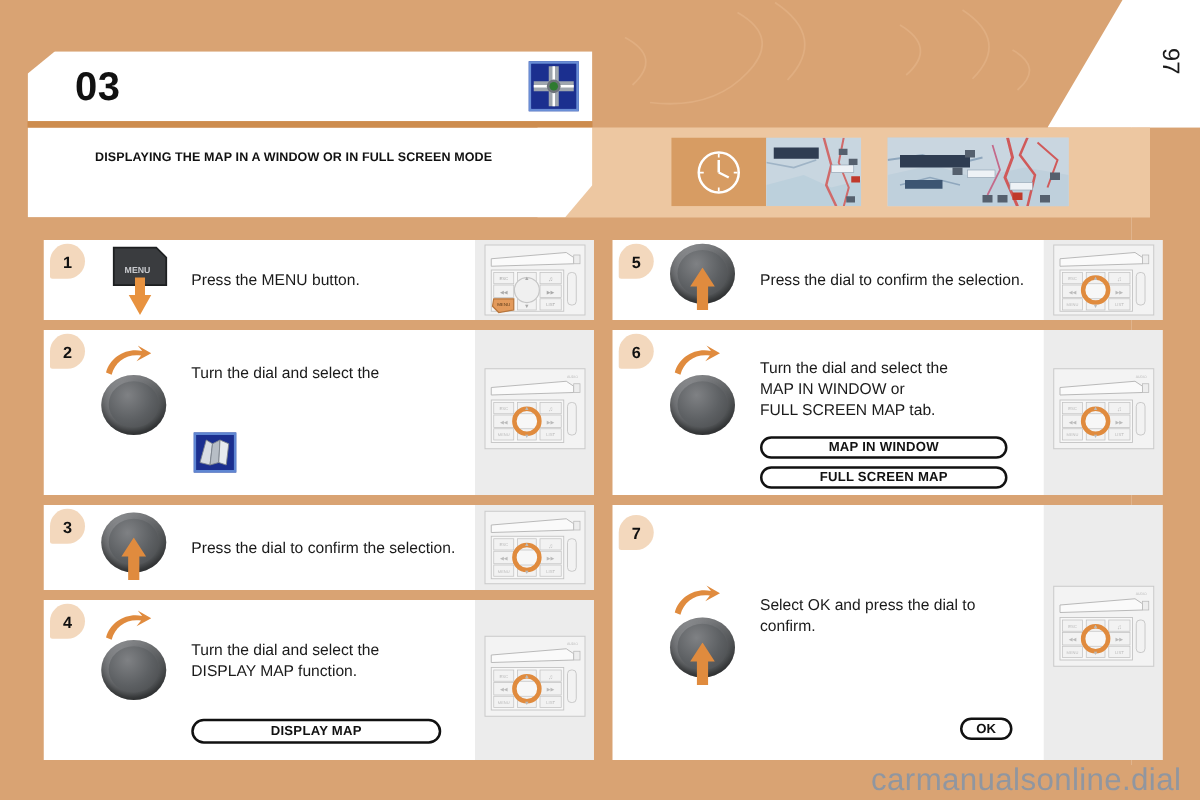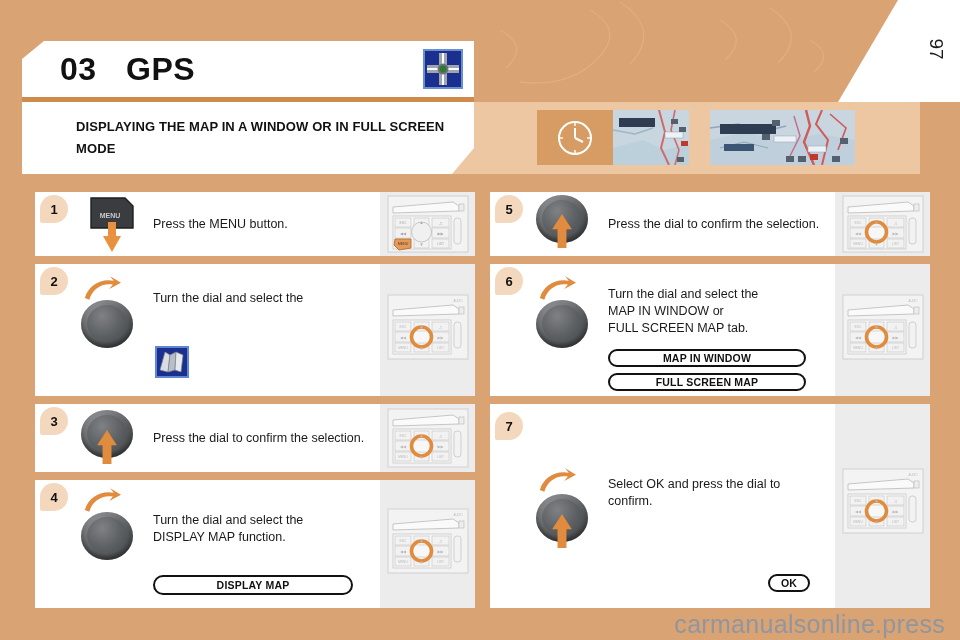--- a/index.html
+++ b/index.html
@@ -67,21 +67,21 @@
   .gps-icon svg { display:block; }
 
   
   .section-band {
     position:absolute; left:22px; top:102px; width:452px; height:72px;
     background:#ffffff;
     clip-path: polygon(0 0, 452px 0, 452px 46px, 430px 72px, 0 72px);
   }
   .section-title {
     position:absolute; left:76px; top:116px; width:400px;
-    font-size:13px; font-weight:bold; color:#111; line-height:22px;
+    font-size:10px; font-weight:bold; color:#111; line-height:22px;
     letter-spacing:0.1px;
   }
 
   
   .thumb-band {
     position:absolute; left:430px; top:102px; width:490px; height:72px;
     background:#edc7a1;
   }
   .thumb1 {
     position:absolute; left:537px; top:110px; width:152px; height:55px;
@@ -179,21 +179,20 @@
   <svg style="position:absolute;left:838px;top:0;width:122px;height:112px;">
     <polygon points="122,0 122,112 0,112 0,108 58,108" fill="#ffffff" opacity="0"></polygon>
     <polygon points="60,0 122,0 122,102 0,102" fill="#ffffff"></polygon>
   </svg>
 
   <div class="page-number">97</div>
 
   <div class="title-band"></div>
   <div class="title-underline"></div>
   <div class="chapter-num">03</div>
-  <div class="chapter-name">GPS</div>
 
   <div class="gps-icon">
     <svg width="36" height="36" viewBox="0 0 36 36">
       <rect x="0" y="0" width="36" height="36" fill="#1b2f8f"></rect>
       <rect x="14" y="2" width="8" height="32" fill="#9fa6ae"></rect>
       <rect x="2" y="14" width="32" height="8" fill="#9fa6ae"></rect>
       <rect x="17" y="2" width="2" height="32" fill="#ffffff"></rect>
       <rect x="2" y="17" width="32" height="2" fill="#ffffff"></rect>
       <circle cx="18" cy="18" r="5.5" fill="#6d737a"></circle>
       <circle cx="18" cy="18" r="3.4" fill="#2f7a2f"></circle>
@@ -584,15 +583,15 @@
         <text x="53.5" y="45" font-family="Liberation Sans, sans-serif" font-size="4" fill="#bbb" text-anchor="middle">▶▶</text>
         <text x="16" y="55" font-family="Liberation Sans, sans-serif" font-size="3.2" fill="#bbb" text-anchor="middle">MENU</text>
         <text x="34.5" y="56" font-family="Liberation Sans, sans-serif" font-size="4.5" fill="#bbb" text-anchor="middle">▼</text>
         <text x="53.5" y="55" font-family="Liberation Sans, sans-serif" font-size="3.4" fill="#bbb" text-anchor="middle">LIST</text>
         <rect x="67" y="28" width="7" height="26" rx="3" fill="#f2f2f2" stroke="#c2c2c2" stroke-width="0.7"></rect>
       </svg>
     </div>
   </div>
 
   <div class="bg-bottom-strip"></div>
-  <div class="watermark">carmanualsonline.press</div>
+  <div class="watermark">carmanualsonline.dial</div>
 
 </div>
 
 </body></html>

